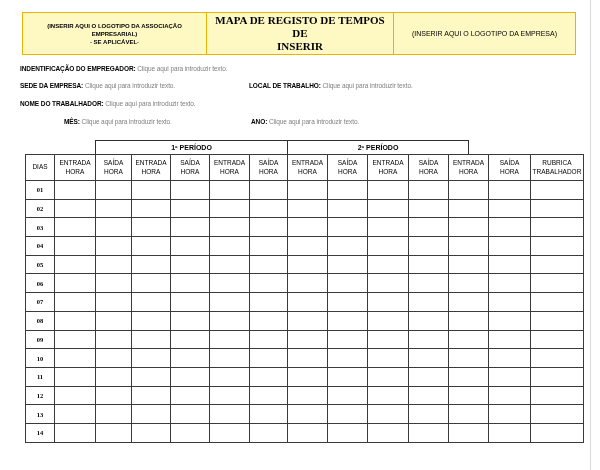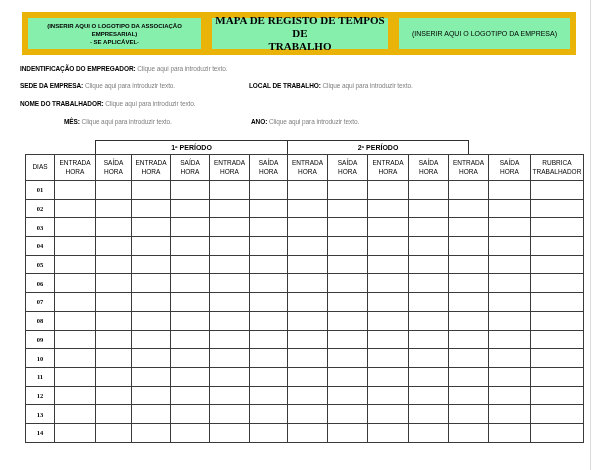--- a/index.html
+++ b/index.html
@@ -3,22 +3,22 @@
 <meta charset="utf-8">
 <style>
   html,body{margin:0;padding:0;background:#ffffff;}
   #page{position:relative;width:600px;height:470px;background:#ffffff;overflow:hidden;
         font-family:"Liberation Sans",sans-serif;color:#000;}
   
   .page-edge{position:absolute;left:590px;top:0;width:1px;height:470px;background:#d9d9d9;}
 
   
   .hdr{position:absolute;left:22px;top:12px;display:flex;height:43px;}
-  .hdr-cell{box-sizing:border-box;border:6px solid #eab308;display:flex;flex-direction:column;
-            align-items:center;justify-content:center;text-align:center;background:#86efac;}
+  .hdr-cell{box-sizing:border-box;border:1px solid #eab308;display:flex;flex-direction:column;
+            align-items:center;justify-content:center;text-align:center;background:#fef9c3;}
   .hdr-cell + .hdr-cell{margin-left:-1px;}
   .hc1{width:185px;font-size:6px;font-weight:bold;line-height:8px;padding:0 6px;}
   .hc2{width:188px;font-family:"Liberation Serif",serif;font-size:11px;font-weight:bold;line-height:13px;}
   .hc3{width:183px;font-size:7px;line-height:8px;padding:0 8px;}
 
   
   .field{position:absolute;font-size:6.5px;letter-spacing:-0.1px;white-space:nowrap;line-height:8px;}
   .field b{font-weight:bold;color:#000;}
   .ph{color:#7f7f7f;}
   #f-employer{left:20px;top:65px;}
@@ -52,21 +52,21 @@
 
   <div class="page-edge"></div>
 
   <div class="hdr">
     <div class="hdr-cell hc1">
       <span>(INSERIR AQUI O LOGOTIPO DA ASSOCIAÇÃO EMPRESARIAL)</span>
       <span>- SE APLICÁVEL-</span>
     </div>
     <div class="hdr-cell hc2">
       <span>MAPA DE REGISTO DE TEMPOS DE</span>
-      <span>TRABALHO</span>
+      <span>INSERIR</span>
     </div>
     <div class="hdr-cell hc3">
       <span>(INSERIR AQUI O LOGOTIPO DA EMPRESA)</span>
     </div>
   </div>
 
   <div class="field" id="f-employer">
     <b>INDENTIFICAÇÃO DO EMPREGADOR:</b>
     <span class="ph">Clique aqui para introduzir texto.</span>
   </div>

